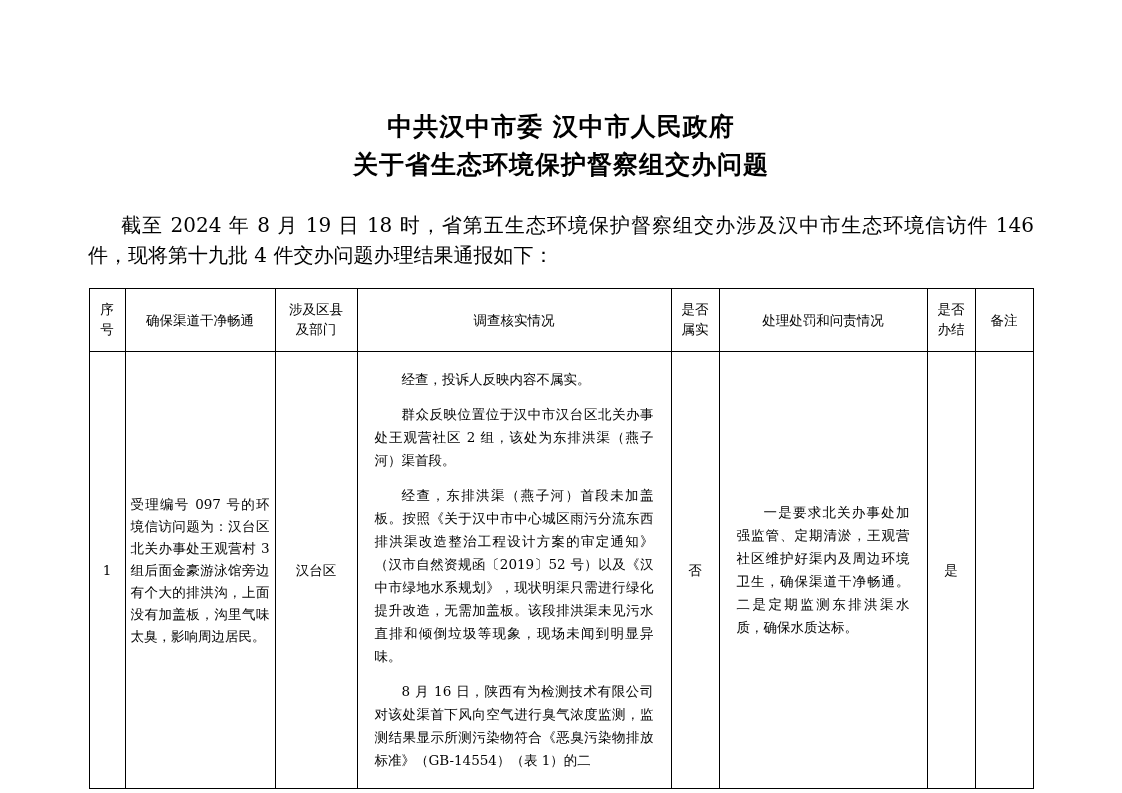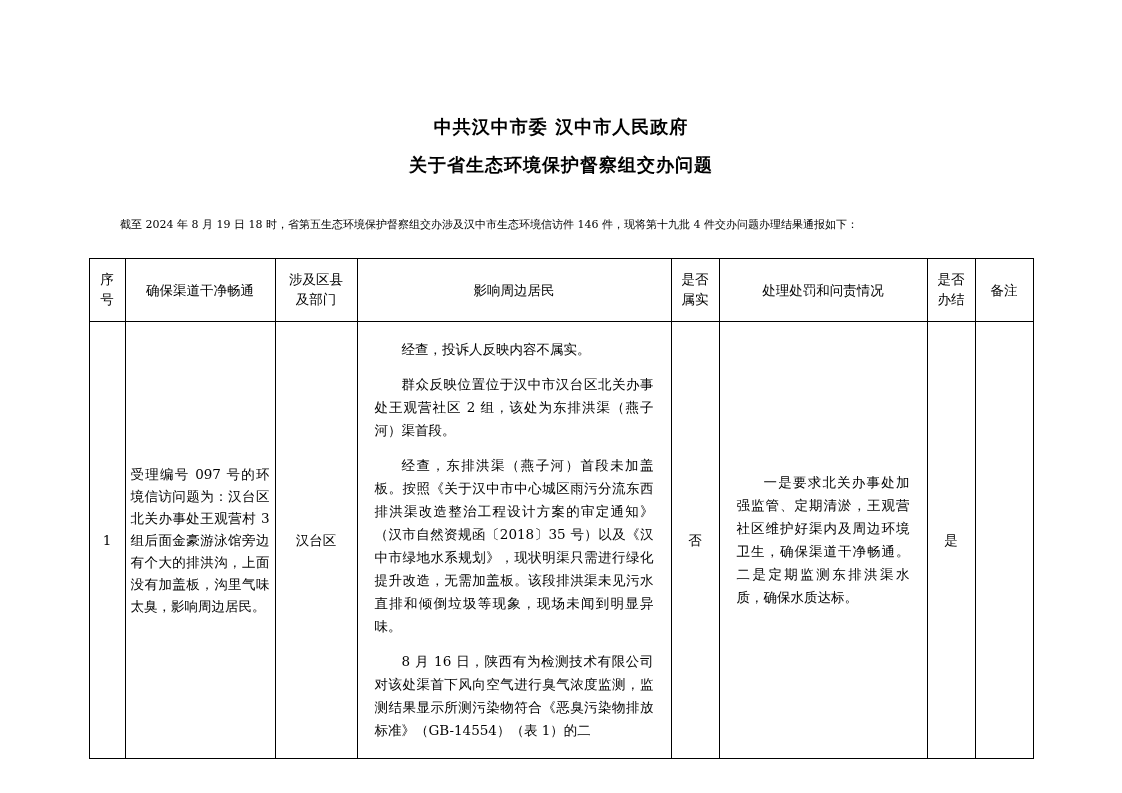--- a/index.html
+++ b/index.html
@@ -20,29 +20,29 @@
     height: 793px;
     box-sizing: border-box;
     padding: 0;
     background: #ffffff;
   }
   .title-block {
     text-align: center;
     margin-top: 108px;
   }
   .title-line {
-    font-size: 18px;
+    font-size: 25px;
     font-weight: bold;
     line-height: 38px;
     letter-spacing: 1px;
     font-family: "DejaVu Serif", "Liberation Serif", serif;
   }
   .intro {
     margin: 26px 88px 0 88px;
-    font-size: 11px;
+    font-size: 20px;
     line-height: 30px;
     text-align: justify;
   }
   .intro .indent {
     display: inline-block;
     width: 32px;
   }
   table.report {
     border-collapse: collapse;
     margin: 18px auto 0 auto;
@@ -124,42 +124,42 @@
     <thead>
       <tr>
         <th>
           <div class="header-two-line">序号</div>
         </th>
         <th>确保渠道干净畅通</th>
         <th>
           <div class="header-two-line">涉及区县</div>
           <div class="header-two-line">及部门</div>
         </th>
-        <th>影响周边居民</th>
+        <th>调查核实情况</th>
         <th>
           <div class="header-two-line">是否</div>
           <div class="header-two-line">属实</div>
         </th>
         <th>处理处罚和问责情况</th>
         <th>
           <div class="header-two-line">是否</div>
           <div class="header-two-line">办结</div>
         </th>
         <th>备注</th>
       </tr>
     </thead>
     <tbody>
       <tr>
         <td class="cell-top-center">1</td>
         <td class="basic-cell">受理编号 097 号的环境信访问题为：汉台区北关办事处王观营村 3 组后面金豪游泳馆旁边有个大的排洪沟，上面没有加盖板，沟里气味太臭，影响周边居民。</td>
         <td class="cell-top-center">汉台区</td>
         <td class="cell-justify">
           <p class="para">经查，投诉人反映内容不属实。</p>
           <p class="para">群众反映位置位于汉中市汉台区北关办事处王观营社区 2 组，该处为东排洪渠（燕子河）渠首段。</p>
-          <p class="para">经查，东排洪渠（燕子河）首段未加盖板。按照《关于汉中市中心城区雨污分流东西排洪渠改造整治工程设计方案的审定通知》（汉市自然资规函〔2018〕35 号）以及《汉中市绿地水系规划》，现状明渠只需进行绿化提升改造，无需加盖板。该段排洪渠未见污水直排和倾倒垃圾等现象，现场未闻到明显异味。</p>
+          <p class="para">经查，东排洪渠（燕子河）首段未加盖板。按照《关于汉中市中心城区雨污分流东西排洪渠改造整治工程设计方案的审定通知》（汉市自然资规函〔2019〕52 号）以及《汉中市绿地水系规划》，现状明渠只需进行绿化提升改造，无需加盖板。该段排洪渠未见污水直排和倾倒垃圾等现象，现场未闻到明显异味。</p>
           <p class="para">8 月 16 日，陕西有为检测技术有限公司对该处渠首下风向空气进行臭气浓度监测，监测结果显示所测污染物符合《恶臭污染物排放标准》（GB-14554）（表 1）的二</p>
         </td>
         <td class="cell-top-center">否</td>
         <td class="handle-cell">
           <p class="para">一是要求北关办事处加强监管、定期清淤，王观营社区维护好渠内及周边环境卫生，确保渠道干净畅通。二是定期监测东排洪渠水质，确保水质达标。</p>
         </td>
         <td class="cell-top-center">是</td>
         <td class="cell-top-center"></td>
       </tr>
     </tbody>

